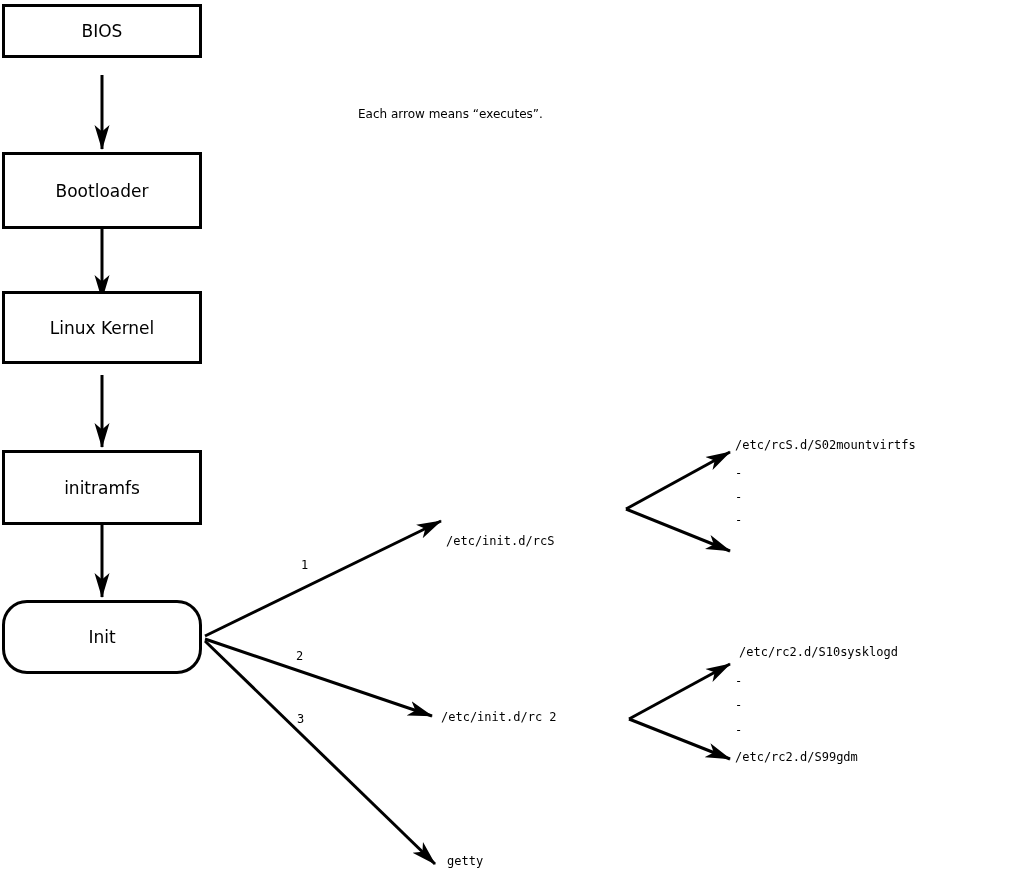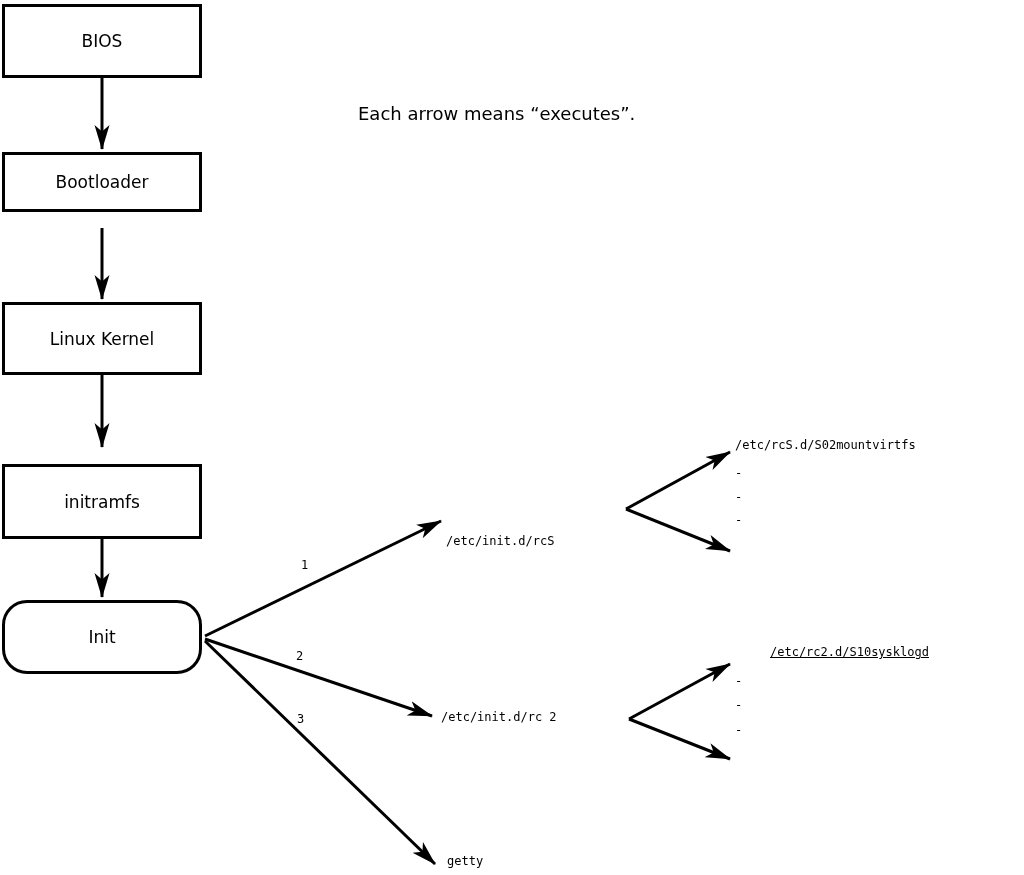--- a/index.html
+++ b/index.html
@@ -14,46 +14,46 @@
   .arrow-layer{position:absolute;left:0;top:0;width:1024px;height:875px;}
   .flow-box{
     position:absolute;
     left:2px;width:200px;
     border:3px solid #000;
     box-sizing:border-box;
     background:#fff;
     display:flex;align-items:center;justify-content:center;
     font-size:17px;
   }
-  .box-bios{top:4px;height:74px;}
-  .box-bootloader{top:152px;height:60px;}
-  .box-kernel{top:302px;height:73px;}
-  .box-initramfs{top:450px;height:75px;margin-top:14px;}
+  .box-bios{top:4px;height:54px;}
+  .box-bootloader{top:152px;height:77px;}
+  .box-kernel{top:291px;height:73px;}
+  .box-initramfs{top:450px;height:75px;}
   .box-init{top:600px;height:74px;border-radius:25px;}
   .caption{
     position:absolute;left:358px;top:104px;
-    font-size:18px;line-height:20px;white-space:nowrap;
+    font-size:12px;line-height:20px;white-space:nowrap;
   }
   .mono{
     position:absolute;
     font-family:"DejaVu Sans Mono", monospace;
     font-size:12px;line-height:19px;white-space:nowrap;
   }
   .lbl-rcs{left:446px;top:503px;margin-top:29px;}
   .lbl-rc2{left:441px;top:708px;}
   .lbl-getty{left:447px;top:852px;}
   .num-1{left:301px;top:556px;}
   .num-2{left:296px;top:647px;}
   .num-3{left:297px;top:710px;}
   .rcs-first{left:735px;top:436px;}
   .rcs-d1{left:735px;top:464px;}
   .rcs-d2{left:735px;top:488px;}
   .rcs-d3{left:735px;top:511px;}
   .rcs-last{left:735px;top:538px;}
-  .rc2-first{left:770px;top:643px;text-decoration:underline;}
+  .rc2-first{left:739px;top:643px;}
   .rc2-d1{left:735px;top:672px;}
   .rc2-d2{left:735px;top:696px;}
   .rc2-d3{left:735px;top:721px;}
   .rc2-last{left:735px;top:748px;}
 </style>
 </head>
 <body>
 
 <div class="canvas">
 
@@ -109,14 +109,15 @@
 
   <div class="mono rcs-first">/etc/rcS.d/S02mountvirtfs</div>
   <div class="mono rcs-d1">-</div>
   <div class="mono rcs-d2">-</div>
   <div class="mono rcs-d3">-</div>
 
   <div class="mono rc2-first">/etc/rc2.d/S10sysklogd</div>
   <div class="mono rc2-d1">-</div>
   <div class="mono rc2-d2">-</div>
   <div class="mono rc2-d3">-</div>
+  <div class="mono rc2-last">/etc/rc2.d/S99gdm</div>
 
 </div>
 
 </body></html>

